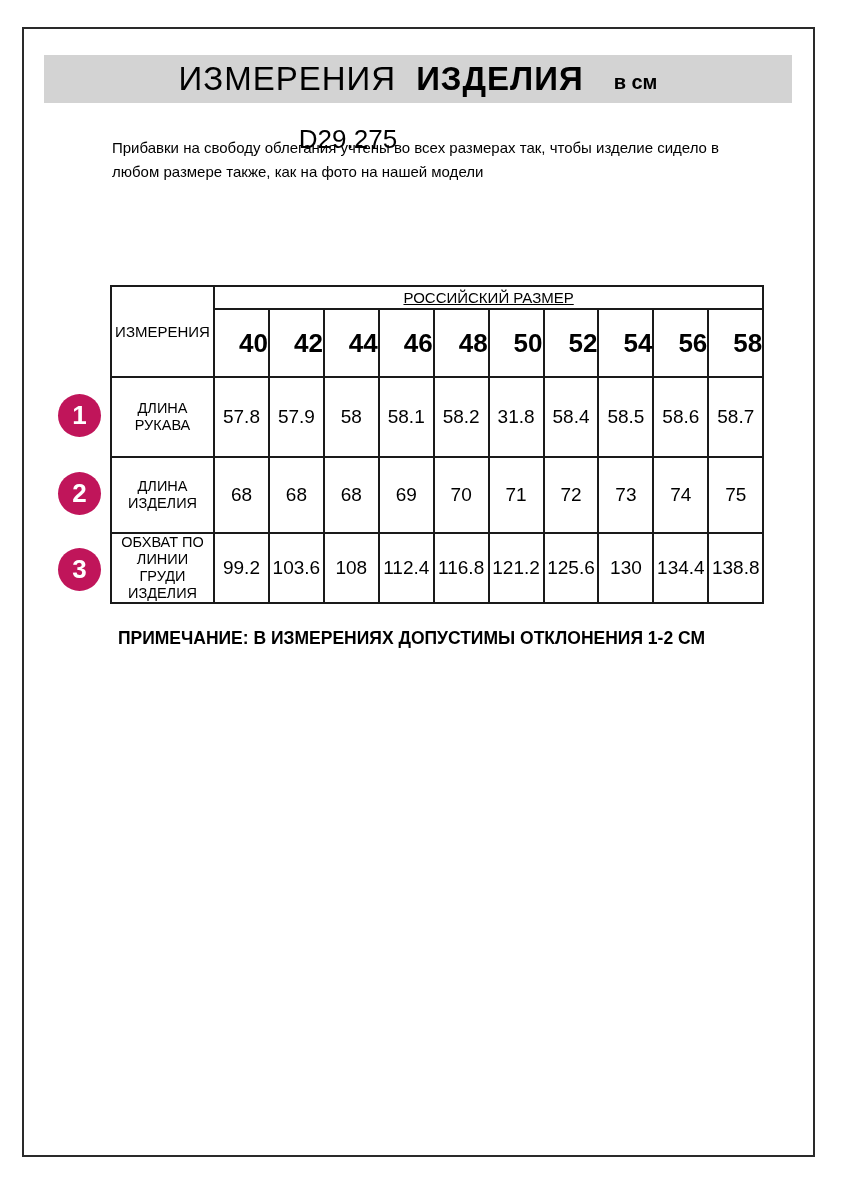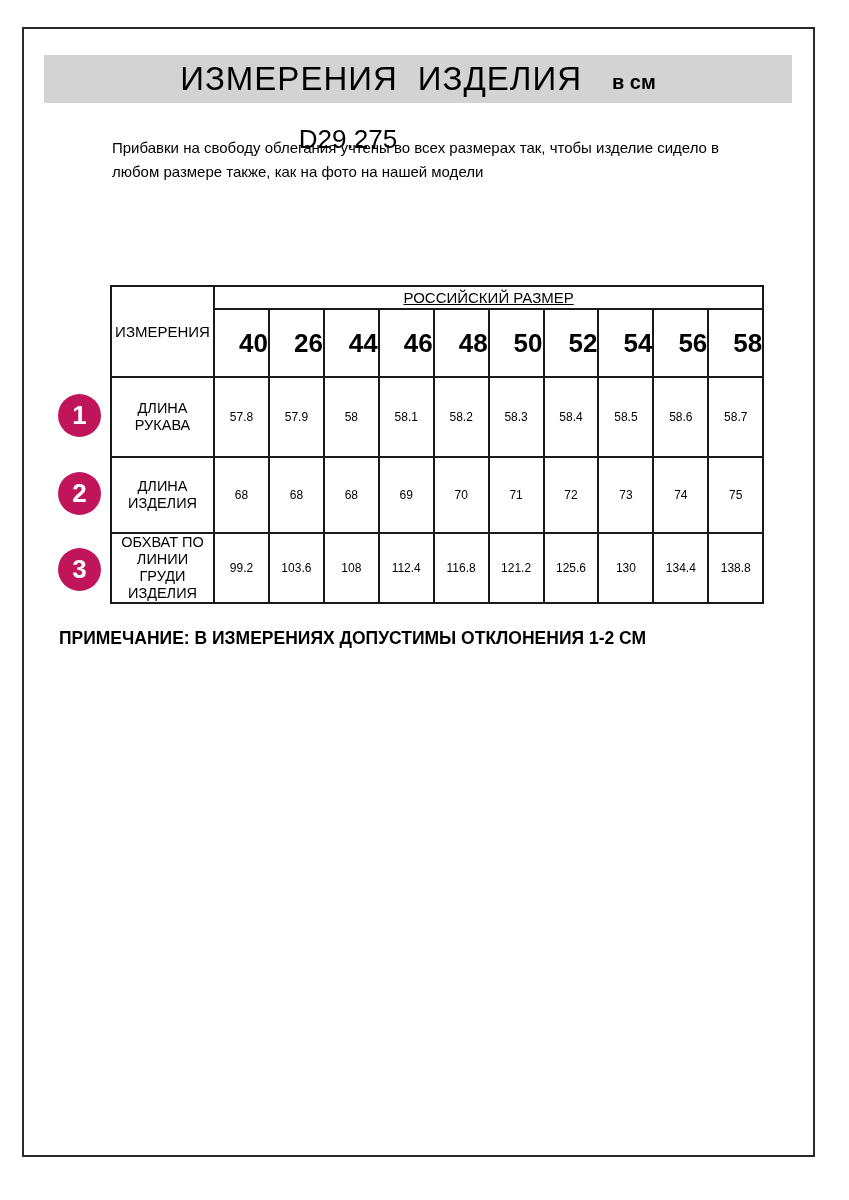--- a/index.html
+++ b/index.html
@@ -17,21 +17,21 @@
     border:2px solid #2a2a2a;
     background:#fff;
   }
   .title-bar {
     position:absolute; left:44px; top:55px;
     width:748px; height:48px;
     background:#d3d3d3;
     display:flex; align-items:center; justify-content:center;
   }
   .title-main { font-size:33px; font-weight:normal; letter-spacing:1px; }
-  .title-emph { font-size:33px; font-weight:normal; letter-spacing:1px; margin-left:20px; }
+  .title-emph { font-size:33px; font-weight:bold; letter-spacing:1px; margin-left:20px; }
   .title-unit { font-size:20px; font-weight:bold; margin-left:30px; margin-top:7px; }
   .model-code {
     position:absolute; left:0; top:124px; width:696px;
     text-align:center; font-size:26px;
   }
   .description {
     position:absolute; left:112px; top:136px; width:615px;
     text-align:left; font-size:15px; line-height:24px;
   }
   table.meas {
@@ -45,33 +45,33 @@
   }
   td.corner-cell { font-size:15px; }
   td.group-cell  { font-size:15px;text-decoration:underline; }
   tr.group-row   { height:23px; }
   tr.sizes-row   { height:68px; }
   tr.sizes-row td { font-size:26px; font-weight:bold;padding-left:24px; }
   tr.data-row-1  { height:80px;padding-left:28px; }
   tr.data-row-2  { height:76px;padding-left:32px; }
   tr.data-row-3  { height:65px; }
   td.label-cell  { font-size:14.5px; line-height:17px; padding:0 3px; }
-  td.value-cell  { font-size:12px; }
+  td.value-cell  { font-size:19px; }
   .badge {
     position:absolute; left:58px;
     width:43px; height:43px; border-radius:50%;
     color:#fff; font-weight:bold; font-size:26px;
     display:flex; align-items:center; justify-content:center;
   }
   .badge-1 { top:394px; }
   .badge-2 { top:472px; }
   .badge-3 { top:548px; }
   .note {
     position:absolute; left:0; top:628px; width:705px;
-    text-align:center; font-weight:bold; font-size:17.5px;
+    text-align:right; font-weight:bold; font-size:17.5px;
   }
 </style>
 </head>
 <body>
 
 <div class="border-frame" style="border-color: rgb(42, 42, 42);"></div>
 
 <div class="title-bar" style="background: rgb(211, 211, 211);">
   <span class="title-main">ИЗМЕРЕНИЯ</span>
   <span class="title-emph">ИЗДЕЛИЯ</span>
@@ -96,38 +96,38 @@
       <col style="width:52px">
       <col style="width:52px">
   </colgroup>
   <tbody>
       <tr class="group-row">
     <td class="corner-cell" rowspan="2">ИЗМЕРЕНИЯ</td>
     <td class="group-cell" colspan="10">РОССИЙСКИЙ РАЗМЕР</td>
   </tr>
   <tr class="sizes-row">
     <td>40</td>
-    <td>26</td>
+    <td>42</td>
     <td>44</td>
     <td>46</td>
     <td>48</td>
     <td>50</td>
     <td>52</td>
     <td>54</td>
     <td>56</td>
     <td>58</td>
   </tr>
   <tr class="data-row-1">
     <td class="label-cell">ДЛИНА РУКАВА</td>
     <td class="value-cell">57.8</td>
     <td class="value-cell">57.9</td>
     <td class="value-cell">58</td>
     <td class="value-cell">58.1</td>
     <td class="value-cell">58.2</td>
-    <td class="value-cell">58.3</td>
+    <td class="value-cell">31.8</td>
     <td class="value-cell">58.4</td>
     <td class="value-cell">58.5</td>
     <td class="value-cell">58.6</td>
     <td class="value-cell">58.7</td>
   </tr>
   <tr class="data-row-2">
     <td class="label-cell">ДЛИНА ИЗДЕЛИЯ</td>
     <td class="value-cell">68</td>
     <td class="value-cell">68</td>
     <td class="value-cell">68</td>

